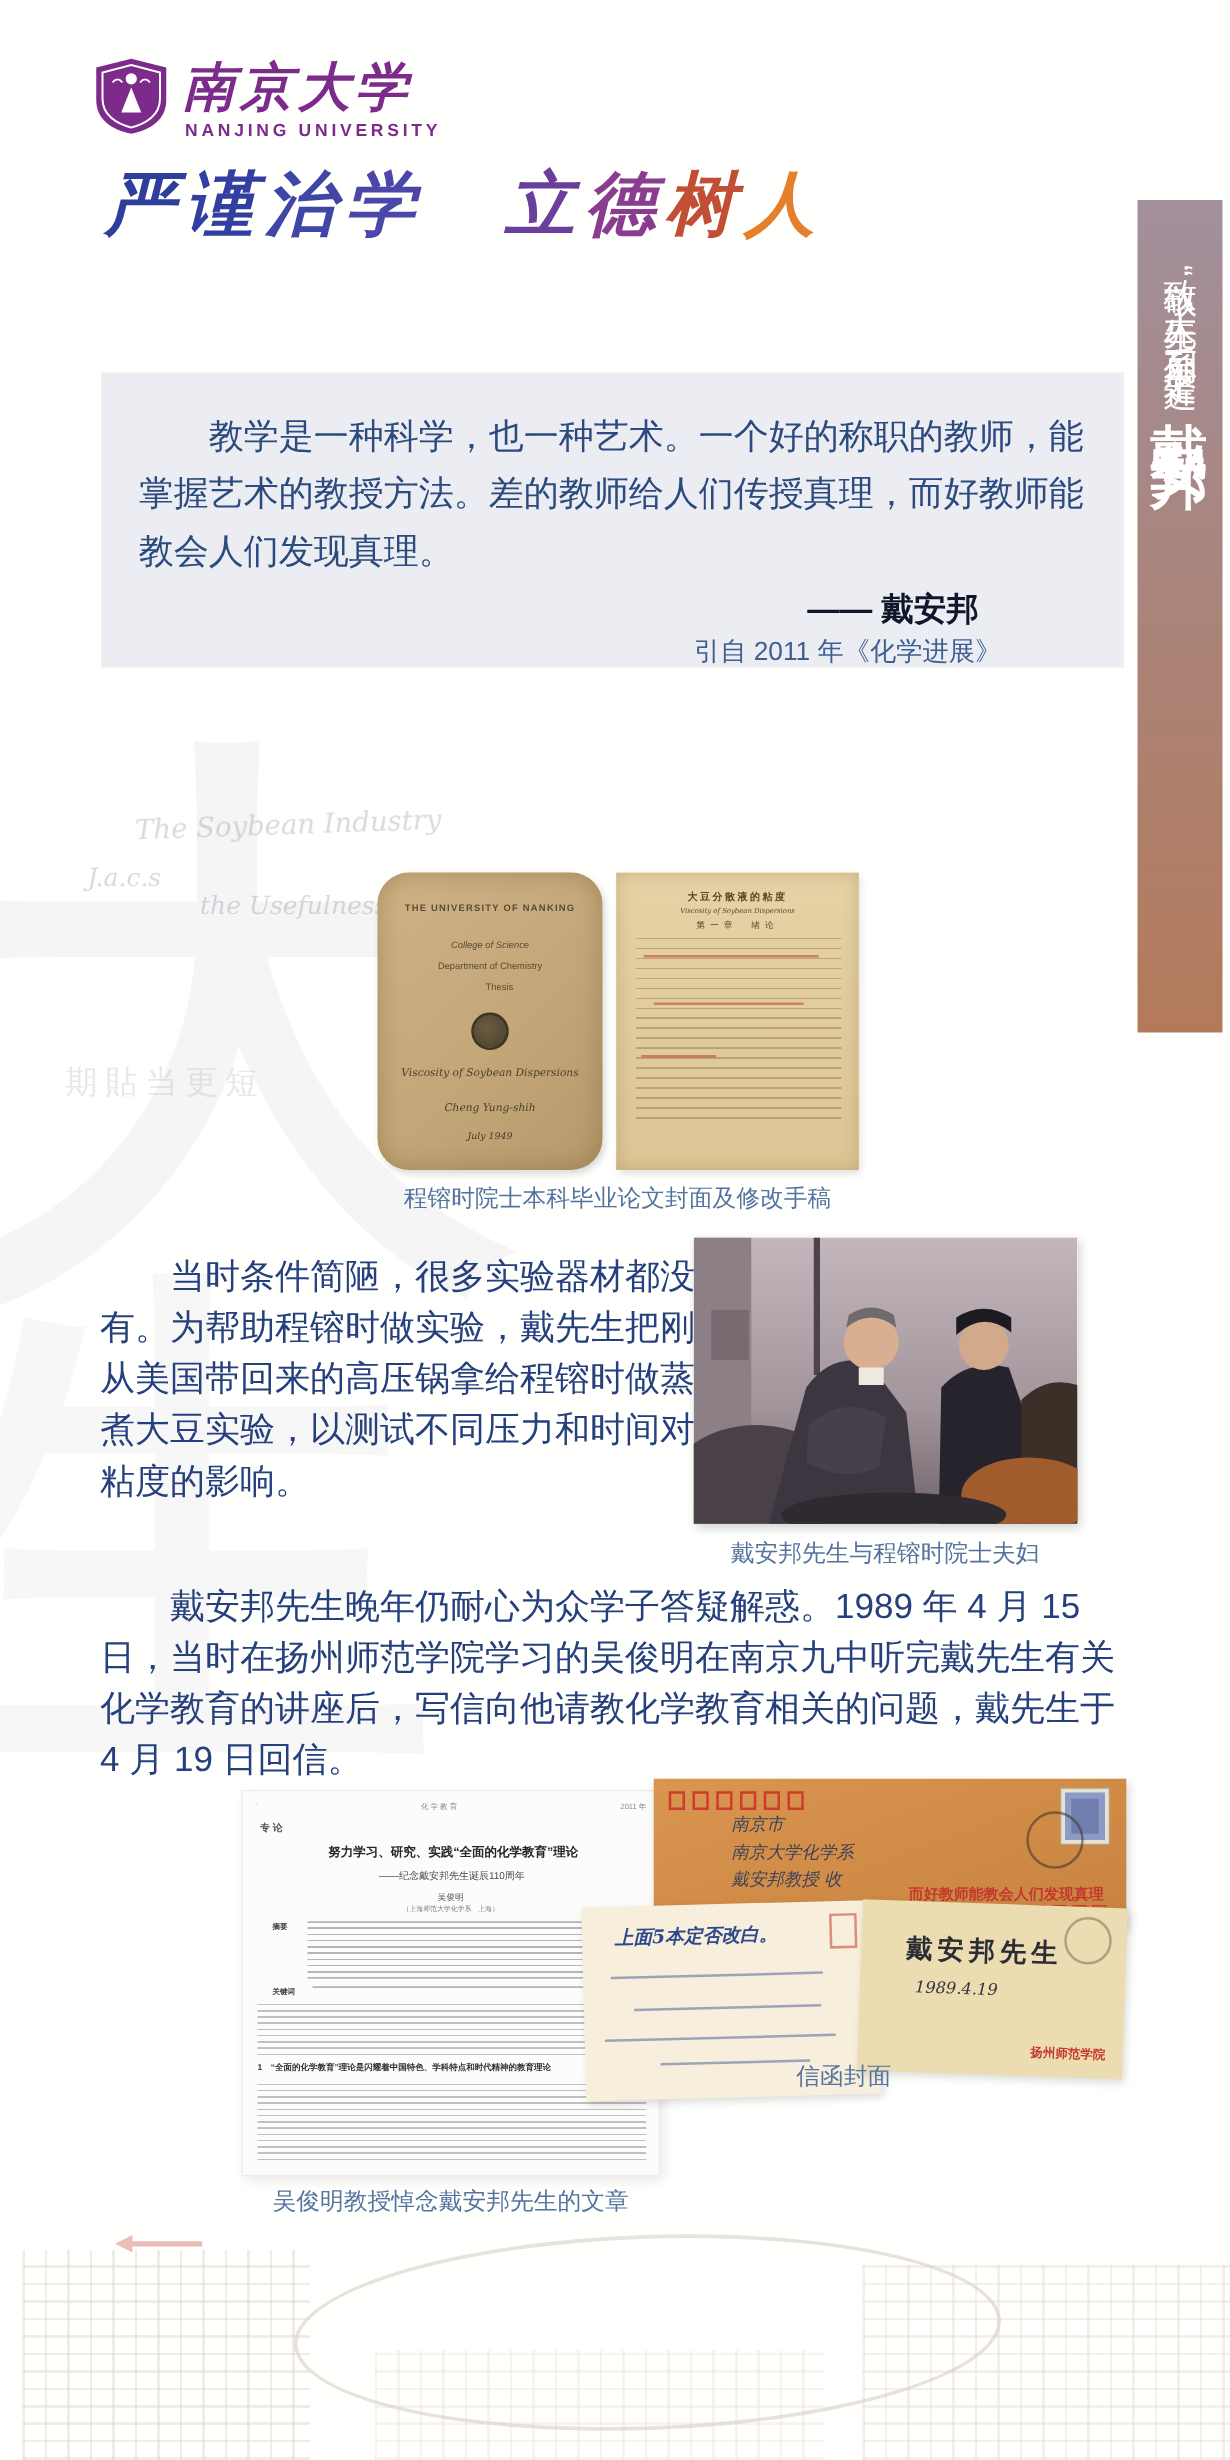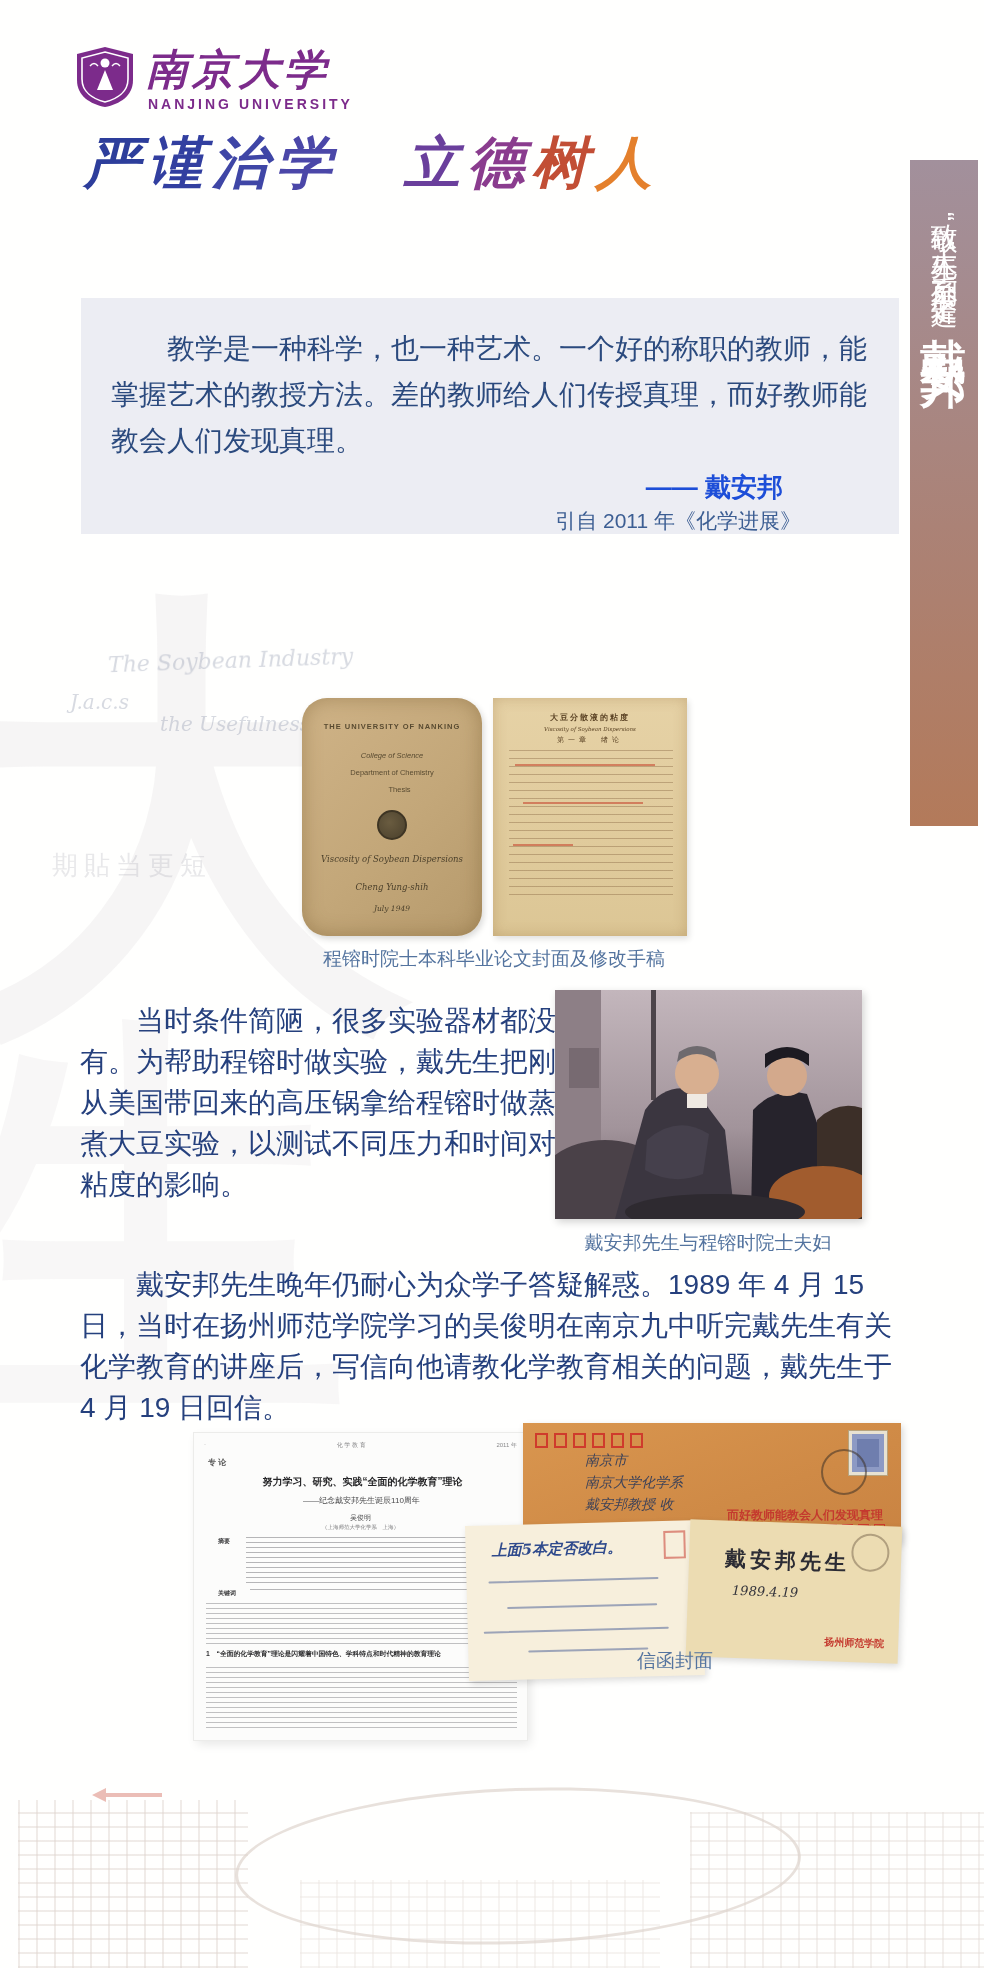--- a/index.html
+++ b/index.html
@@ -32,21 +32,21 @@
   
   .banner{position:absolute;left:84px;top:126px;font-family:"DejaVu Serif",serif;
           font-style:italic;font-weight:bold;font-size:56px;letter-spacing:8px;white-space:nowrap;}
 
   
   .quote-box{position:absolute;left:81px;top:298px;width:818px;height:236px;
              background:#ecedf3;box-sizing:border-box;padding:28px 28px 0 30px;}
   .quote-text{margin:0;text-indent:2em;font-family:"DejaVu Serif","Liberation Serif",serif;
               font-size:28px;line-height:46px;color:#2b4a7e;}
   .quote-attr{margin:6px 0 0 0;text-align:right;padding-right:88px;font-size:26px;
-              font-weight:bold;color:#1d4ed8;font-family:"Liberation Sans",sans-serif;}
+              font-weight:bold;color:#0f172a;font-family:"Liberation Sans",sans-serif;}
   .quote-src{margin:2px 0 0 0;text-align:right;padding-right:70px;font-size:21px;color:#3c5e93;}
 
   
   .para{position:absolute;margin:0;text-indent:2em;font-size:28px;line-height:41px;
         color:#25407d;font-weight:500;}
   .caption{position:absolute;font-size:19px;color:#54749f;text-align:center;}
 
   
   .th-cover{position:absolute;left:302px;top:698px;width:180px;height:238px;
             background:linear-gradient(135deg,#cfb387,#c3a779 55%,#b69a6c);
@@ -236,20 +236,21 @@
     <div class="art-author">吴俊明</div>
     <div class="art-affil">（上海师范大学化学系　上海）</div>
     <span class="art-label" style="top:104px;left:24px;">摘要</span>
     <div class="artlines" style="top:104px;left:52px;right:20px;height:46px;"></div>
     <span class="art-label" style="top:156px;left:24px;">关键词</span>
     <div class="artlines" style="top:156px;left:56px;right:60px;height:5px;"></div>
     <div class="artlines" style="top:170px;left:12px;right:10px;height:42px;opacity:.85;"></div>
     <div class="art-sec">1　“全面的化学教育”理论是闪耀着中国特色、学科特点和时代精神的教育理论</div>
     <div class="artlines" style="top:234px;left:12px;right:10px;height:64px;opacity:.85;"></div>
   </div>
+  <div class="caption" style="left:194px;top:1748px;width:333px;">吴俊明教授悼念戴安邦先生的文章</div>
 
   <div class="env1">
     <div class="pcode">
       <span></span>
         <span></span>
         <span></span>
         <span></span>
         <span></span>
         <span></span>
     </div>

